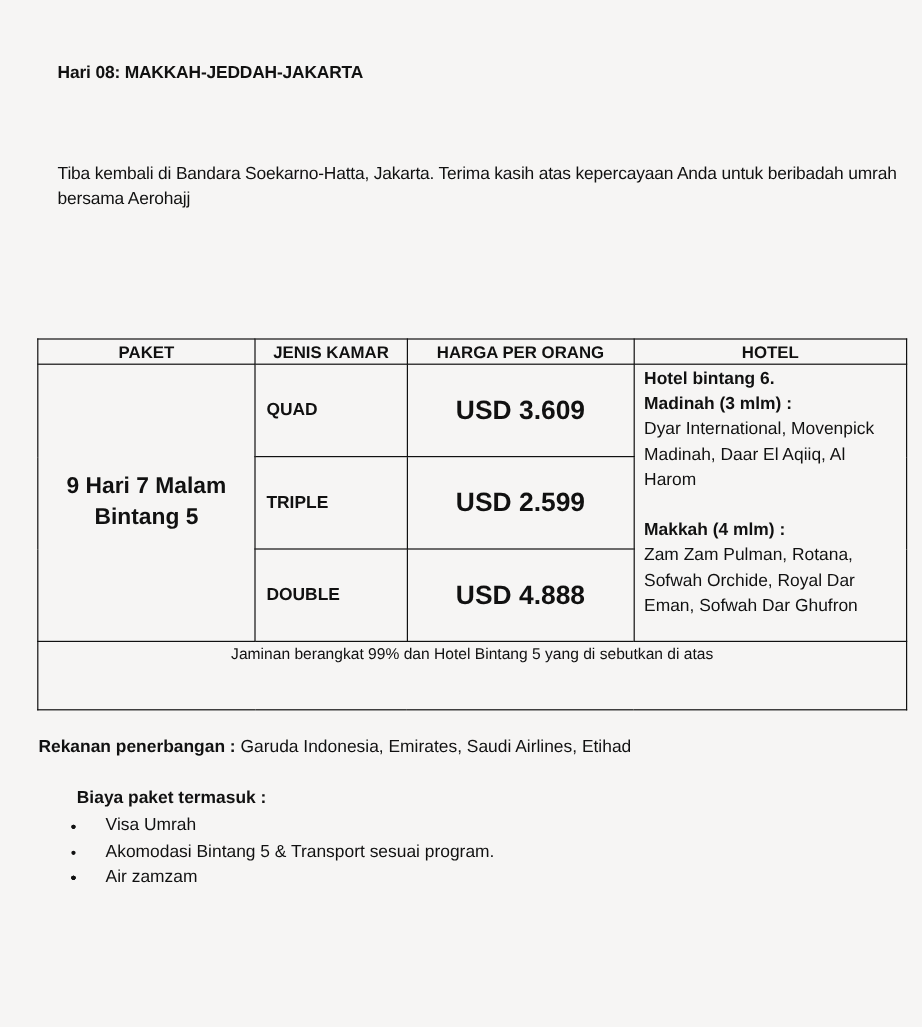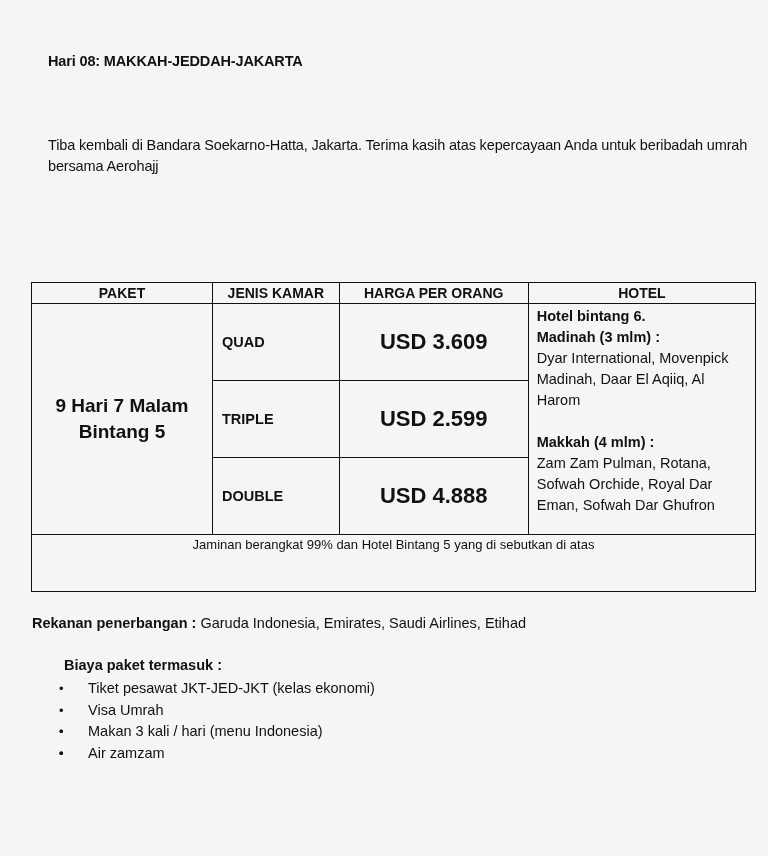--- a/index.html
+++ b/index.html
@@ -94,20 +94,20 @@
   <tr>
     <td class="footer-cell" colspan="4">Jaminan berangkat 99% dan  Hotel Bintang 5 yang di sebutkan di atas</td>
   </tr>
 </tbody>
   </table>
 
 <div id="partners"><span class="b">Rekanan penerbangan</span><span class="b"> : </span><span>Garuda Indonesia, Emirates, Saudi Airlines, Etihad</span></div>
 
 <div id="includes-title">Biaya paket termasuk :</div>
 <ul class="includes">
-  <li><span class="bullet">•</span><span>Tiket pesawat JKT-JED-JKT (kelas ekonomi)</span></li>
+  <li><span class="bullet">•</span></li>
   <li><span class="bullet">•</span><span>Visa Umrah</span></li>
+  <li><span class="bullet">•</span><span>Akomodasi Bintang 5 &amp; Transport sesuai program.</span></li>
   <li><span class="bullet">•</span></li>
-  <li><span class="bullet">•</span><span>Makan 3 kali / hari (menu Indonesia)</span></li>
   <li><span class="bullet">•</span></li>
   <li><span class="bullet">•</span></li>
   <li><span class="bullet">•</span><span>Air zamzam</span></li>
 </ul>
 
 </body></html>

